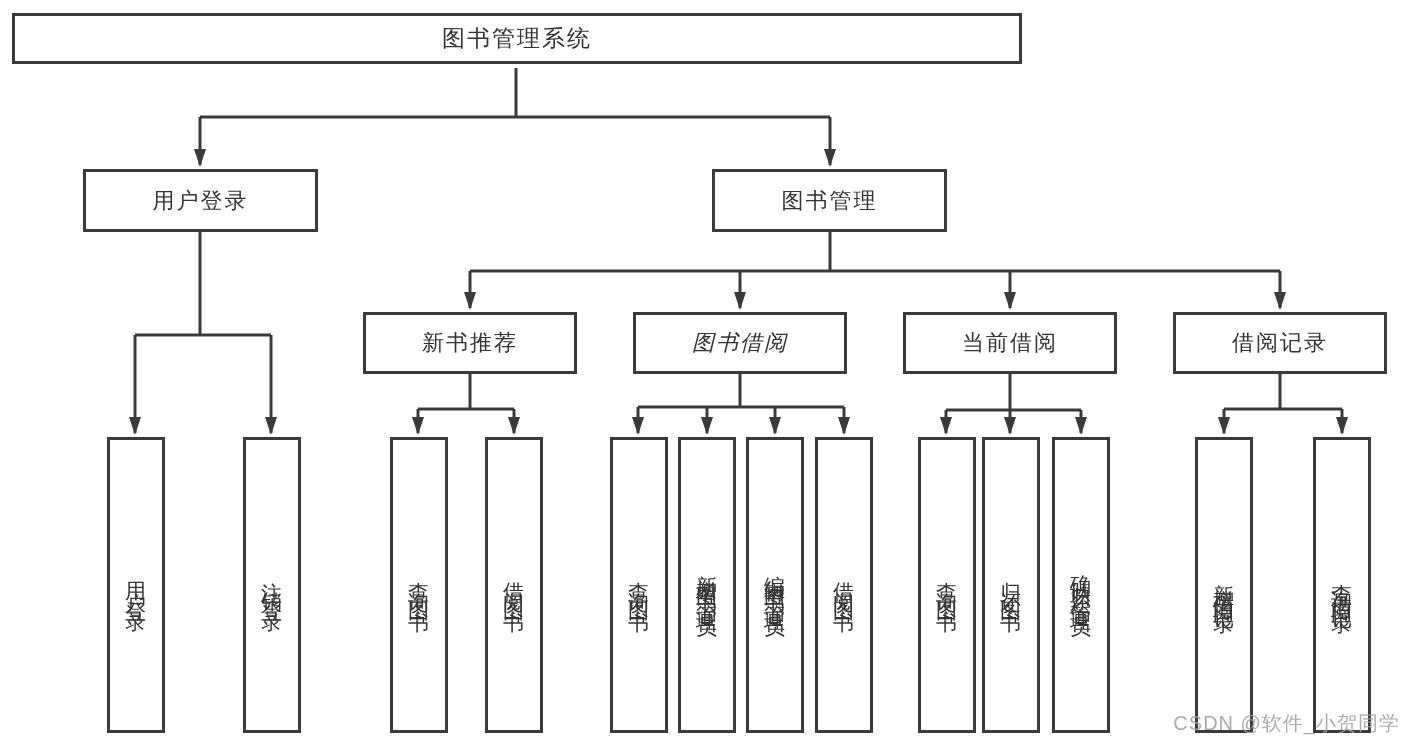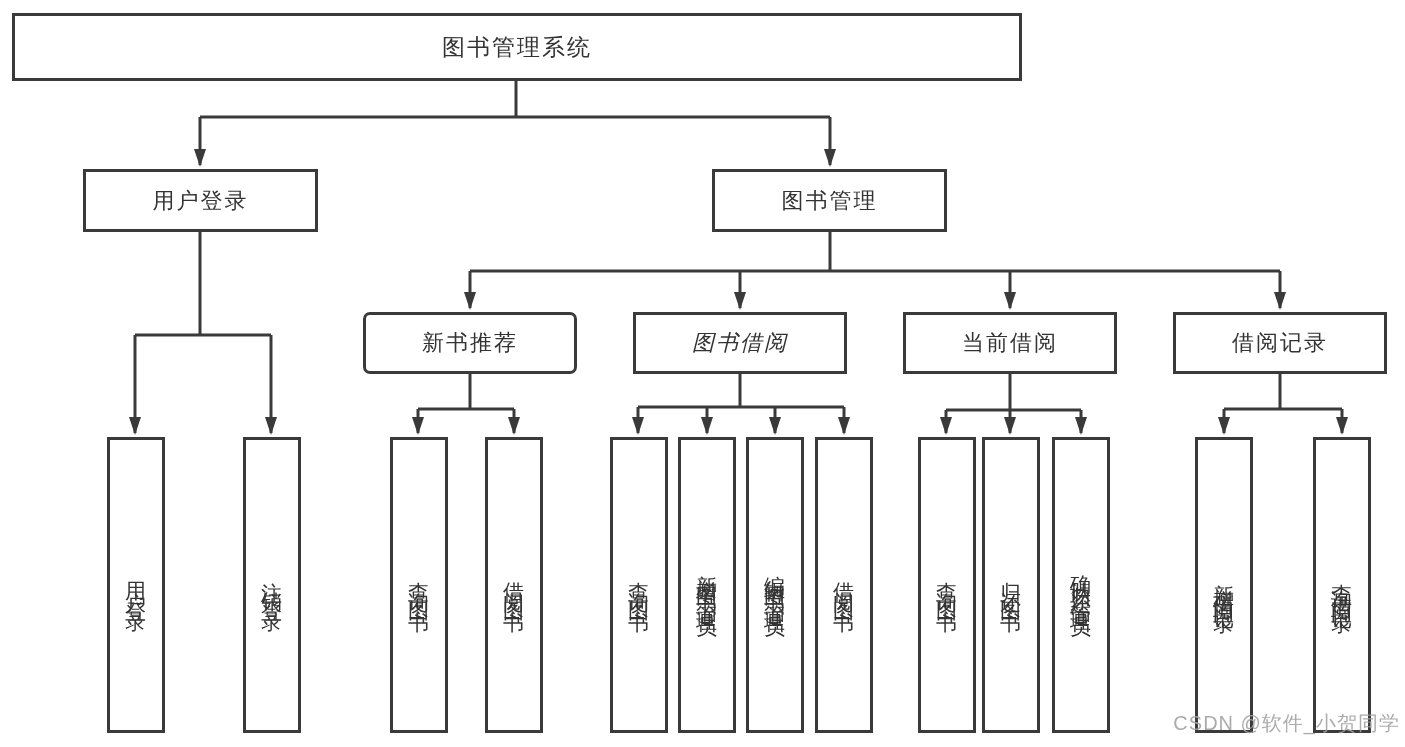--- a/index.html
+++ b/index.html
@@ -107,32 +107,32 @@
       <line x1="1010" y1="410" x2="1010" y2="433" marker-end="url(#arrow)"></line>
       <line x1="1081" y1="410" x2="1081" y2="433" marker-end="url(#arrow)"></line>
 
       <line x1="1280" y1="374" x2="1280" y2="409"></line>
       <line x1="1224" y1="409" x2="1342" y2="409"></line>
       <line x1="1224" y1="409" x2="1224" y2="433" marker-end="url(#arrow)"></line>
       <line x1="1342" y1="409" x2="1342" y2="433" marker-end="url(#arrow)"></line>
     </g>
   </svg>
 
-  <div class="box node root" style="left:12px; top:13px; width:1010px; height:68px;">
+  <div class="box node root" style="left:12px; top:13px; width:1010px; height:51px;">
     <span>图书管理系统</span>
   </div>
 
   <div class="box node" style="left:83px; top:169px; width:235px; height:63px;">
     <span>用户登录</span>
   </div>
   <div class="box node" style="left:712px; top:169px; width:235px; height:63px;">
     <span>图书管理</span>
   </div>
 
-  <div class="box node" style="left:363px; top:312px; width:214px; height:62px;border-radius:7px;">
+  <div class="box node" style="left:363px; top:312px; width:214px; height:62px;">
     <span>新书推荐</span>
   </div>
   <div class="box node" style="left:633px; top:312px; width:214px; height:62px;font-style:italic;">
     <span>图书借阅</span>
   </div>
   <div class="box node" style="left:903px; top:312px; width:214px; height:62px;">
     <span>当前借阅</span>
   </div>
   <div class="box node" style="left:1173px; top:312px; width:214px; height:62px;">
     <span>借阅记录</span>

